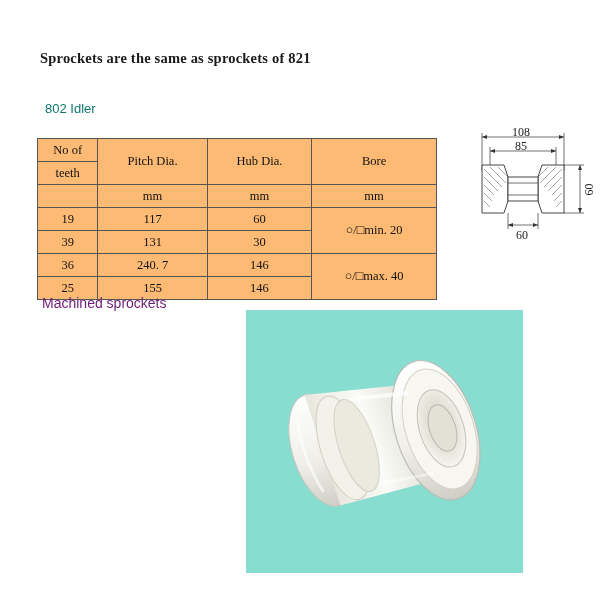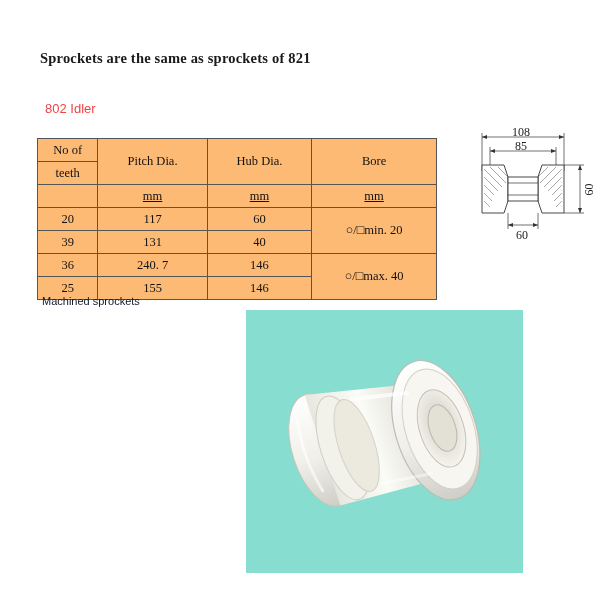--- a/index.html
+++ b/index.html
@@ -31,21 +31,21 @@
     font-family: "Liberation Serif", serif;
     letter-spacing: 0.2px;
     white-space: nowrap;
   }
   .subheading {
     position: absolute;
     left: 33px;
     top: 101px;
     font-size: 13px;
     font-family: "Liberation Sans", sans-serif;
-    color: #ef4444;
+    color: #0f766e;
     white-space: nowrap;
   }
 
   
   table.spec {
     position: absolute;
     left: 25px;
     top: 138px;
     border-collapse: collapse;
     width: 400px;
@@ -60,35 +60,34 @@
     padding: 0;
     height: 22px;
   }
   .col-teeth { width: 60px; }
   .col-pitch { width: 110px; }
   .col-hub   { width: 105px; }
   .col-bore  { width: 125px; }
   .unit-cell {
     font-size: 9px;
     letter-spacing: 0px;
-    text-decoration: underline;
   }
   .bore-text {
     font-size: 12px;
     font-family: "Liberation Serif", serif;
     white-space: nowrap;
   }
 
   
   .caption {
     position: absolute;
     left: 30px;
-    font-size: 11px;
+    font-size: 14px;
     font-family: "Liberation Sans", sans-serif;
-    color: #0f172a;
+    color: #701a75;
     white-space: nowrap;
   }
   .caption.line1 { top: 295px; }
   .caption.line2 { top: 318px; }
 
   
   .photo {
     position: absolute;
     left: 234px;
     top: 310px;
@@ -143,29 +142,29 @@
       <tr>
         <td>teeth</td>
       </tr>
       <tr>
         <td></td>
         <td class="unit-cell">mm</td>
         <td class="unit-cell">mm</td>
         <td class="unit-cell">mm</td>
       </tr>
       <tr>
-        <td>20</td>
+        <td>19</td>
         <td>117</td>
         <td>60</td>
         <td rowspan="2" class="bore-text">○/□min. 20</td>
       </tr>
       <tr>
         <td>39</td>
         <td>131</td>
-        <td>40</td>
+        <td>30</td>
       </tr>
       <tr>
         <td>36</td>
         <td>240. 7</td>
         <td>146</td>
         <td rowspan="2" class="bore-text">○/□max. 40</td>
       </tr>
       <tr>
         <td>25</td>
         <td>155</td>

